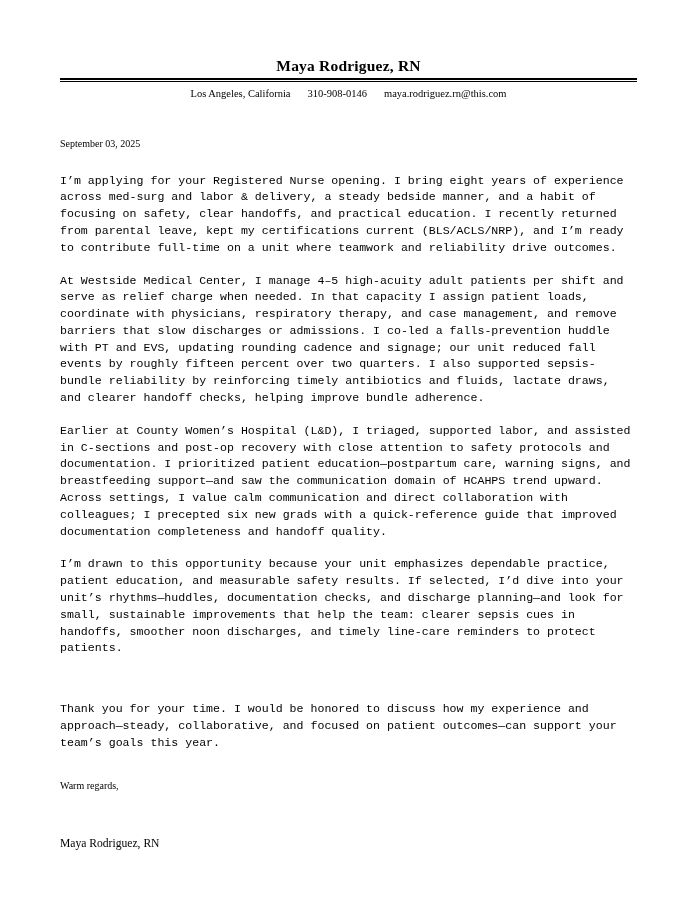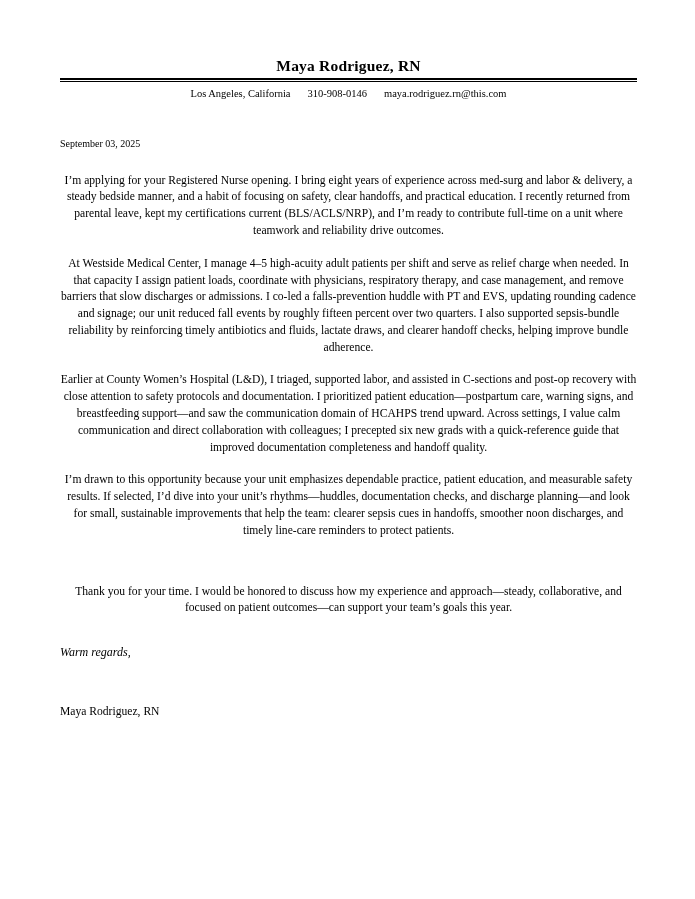--- a/index.html
+++ b/index.html
@@ -70,32 +70,32 @@
     font-size: 11.6px;
     line-height: 1.35;
     margin-top: 28px;
   }
   .body-copy {
     margin-top: 22px;
   }
   .para {
     font-size: 11.6px;
     line-height: 1.45;
-    text-align: center;
+    text-align: left;
     margin: 0 0 16px 0;
+    font-family: Liberation Mono, monospace;
   }
   .para:last-child {
     margin-bottom: 0;
     margin-top: 44px;
   }
   .closing {
-    font-size: 12px;
+    font-size: 10px;
     line-height: 1.35;
     margin-top: 27px;
-    font-style: italic;
   }
   .signature {
     font-size: 11.6px;
     line-height: 1.35;
     margin-top: 44px;
   }
 </style>
 </head>
 <body>
 

